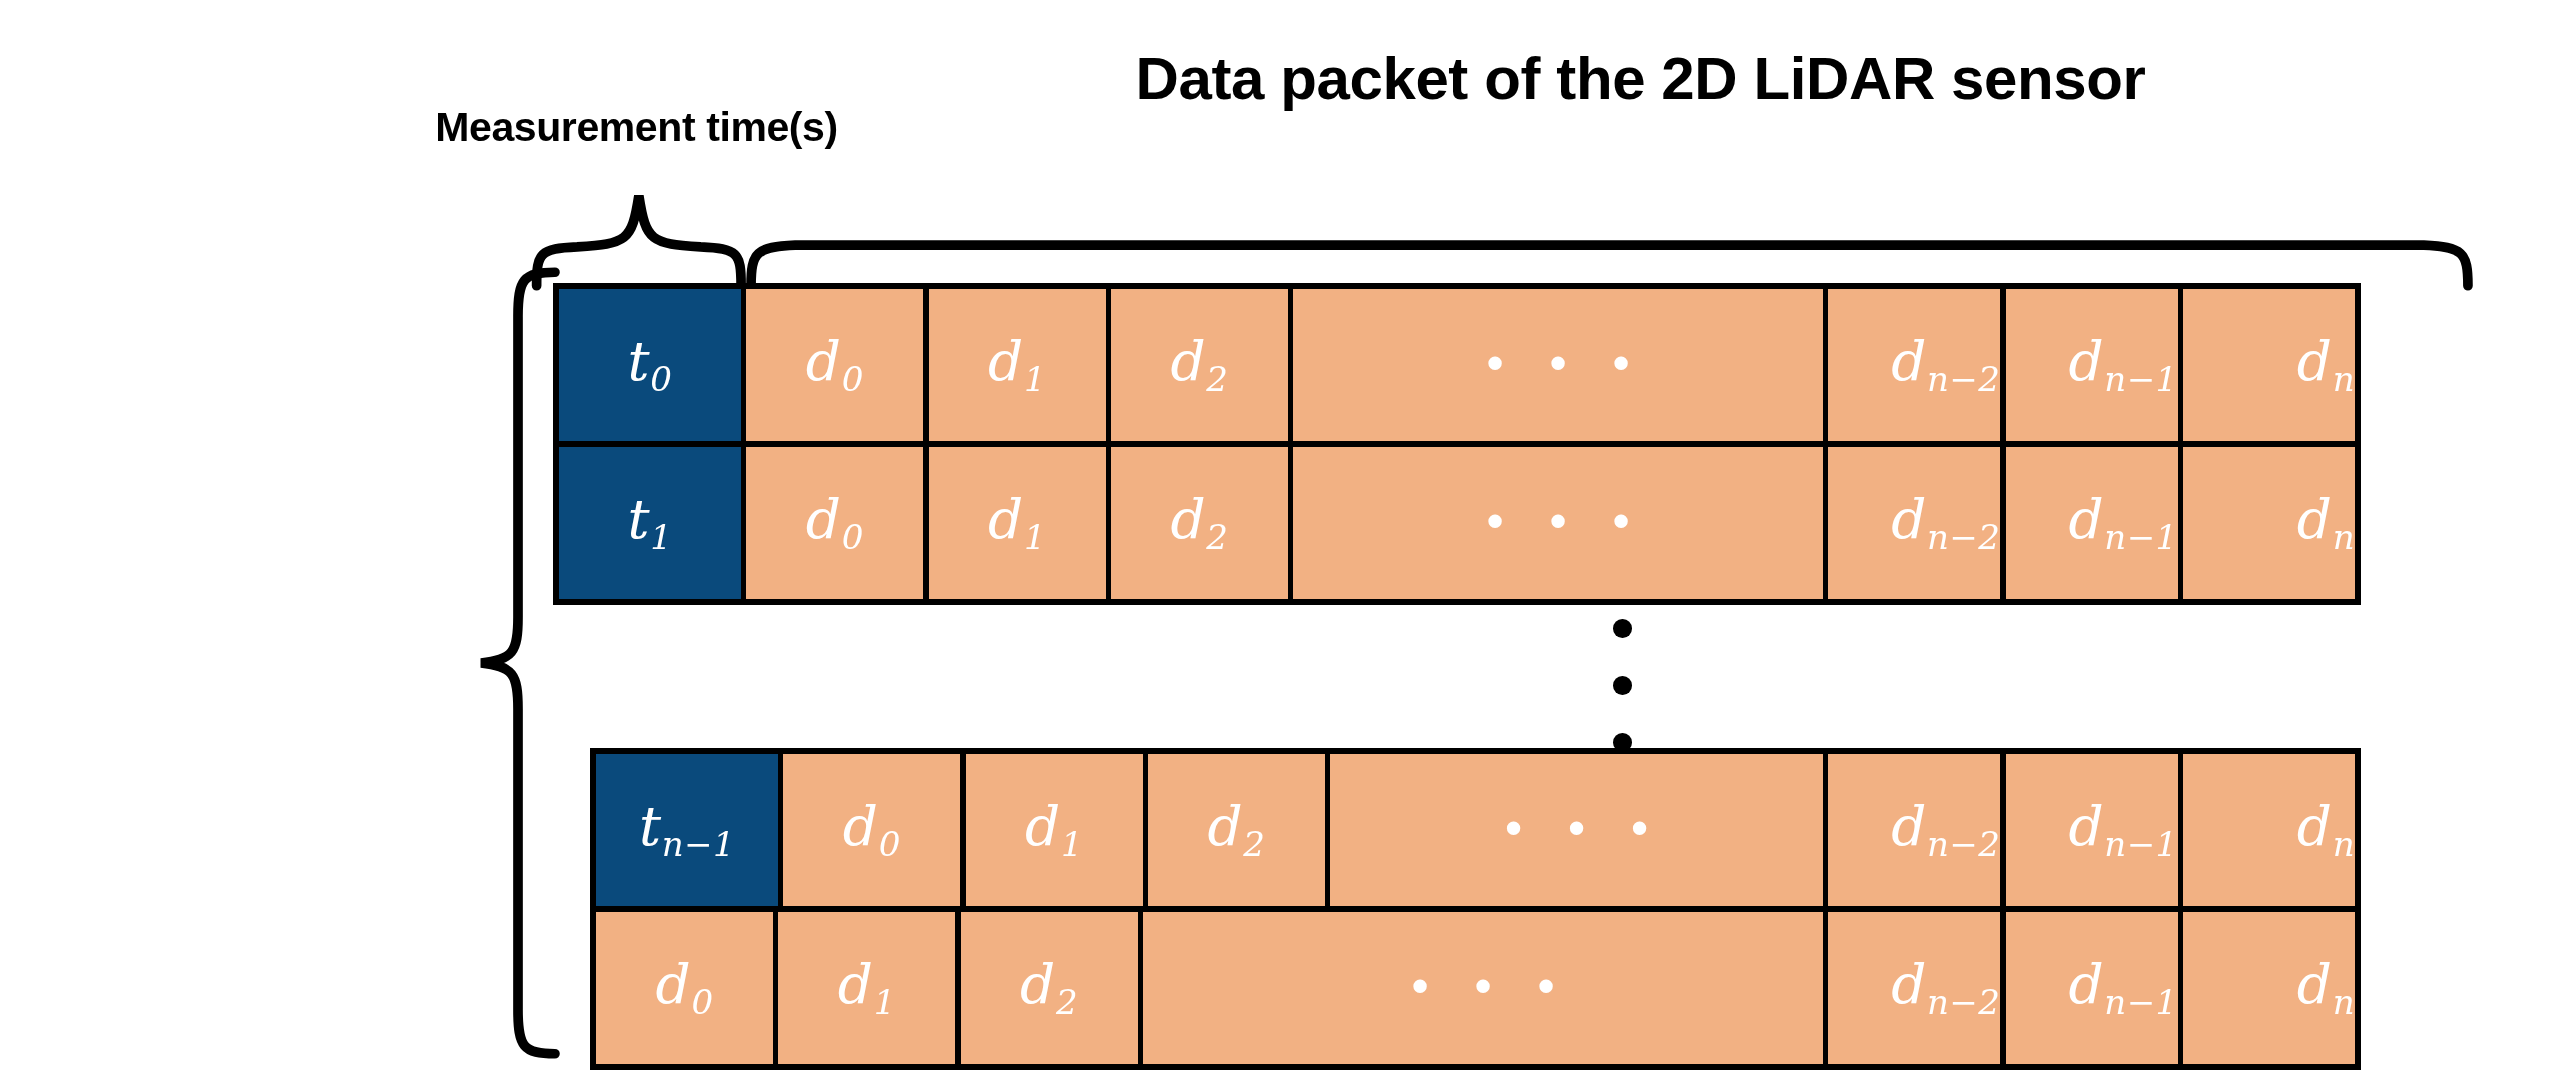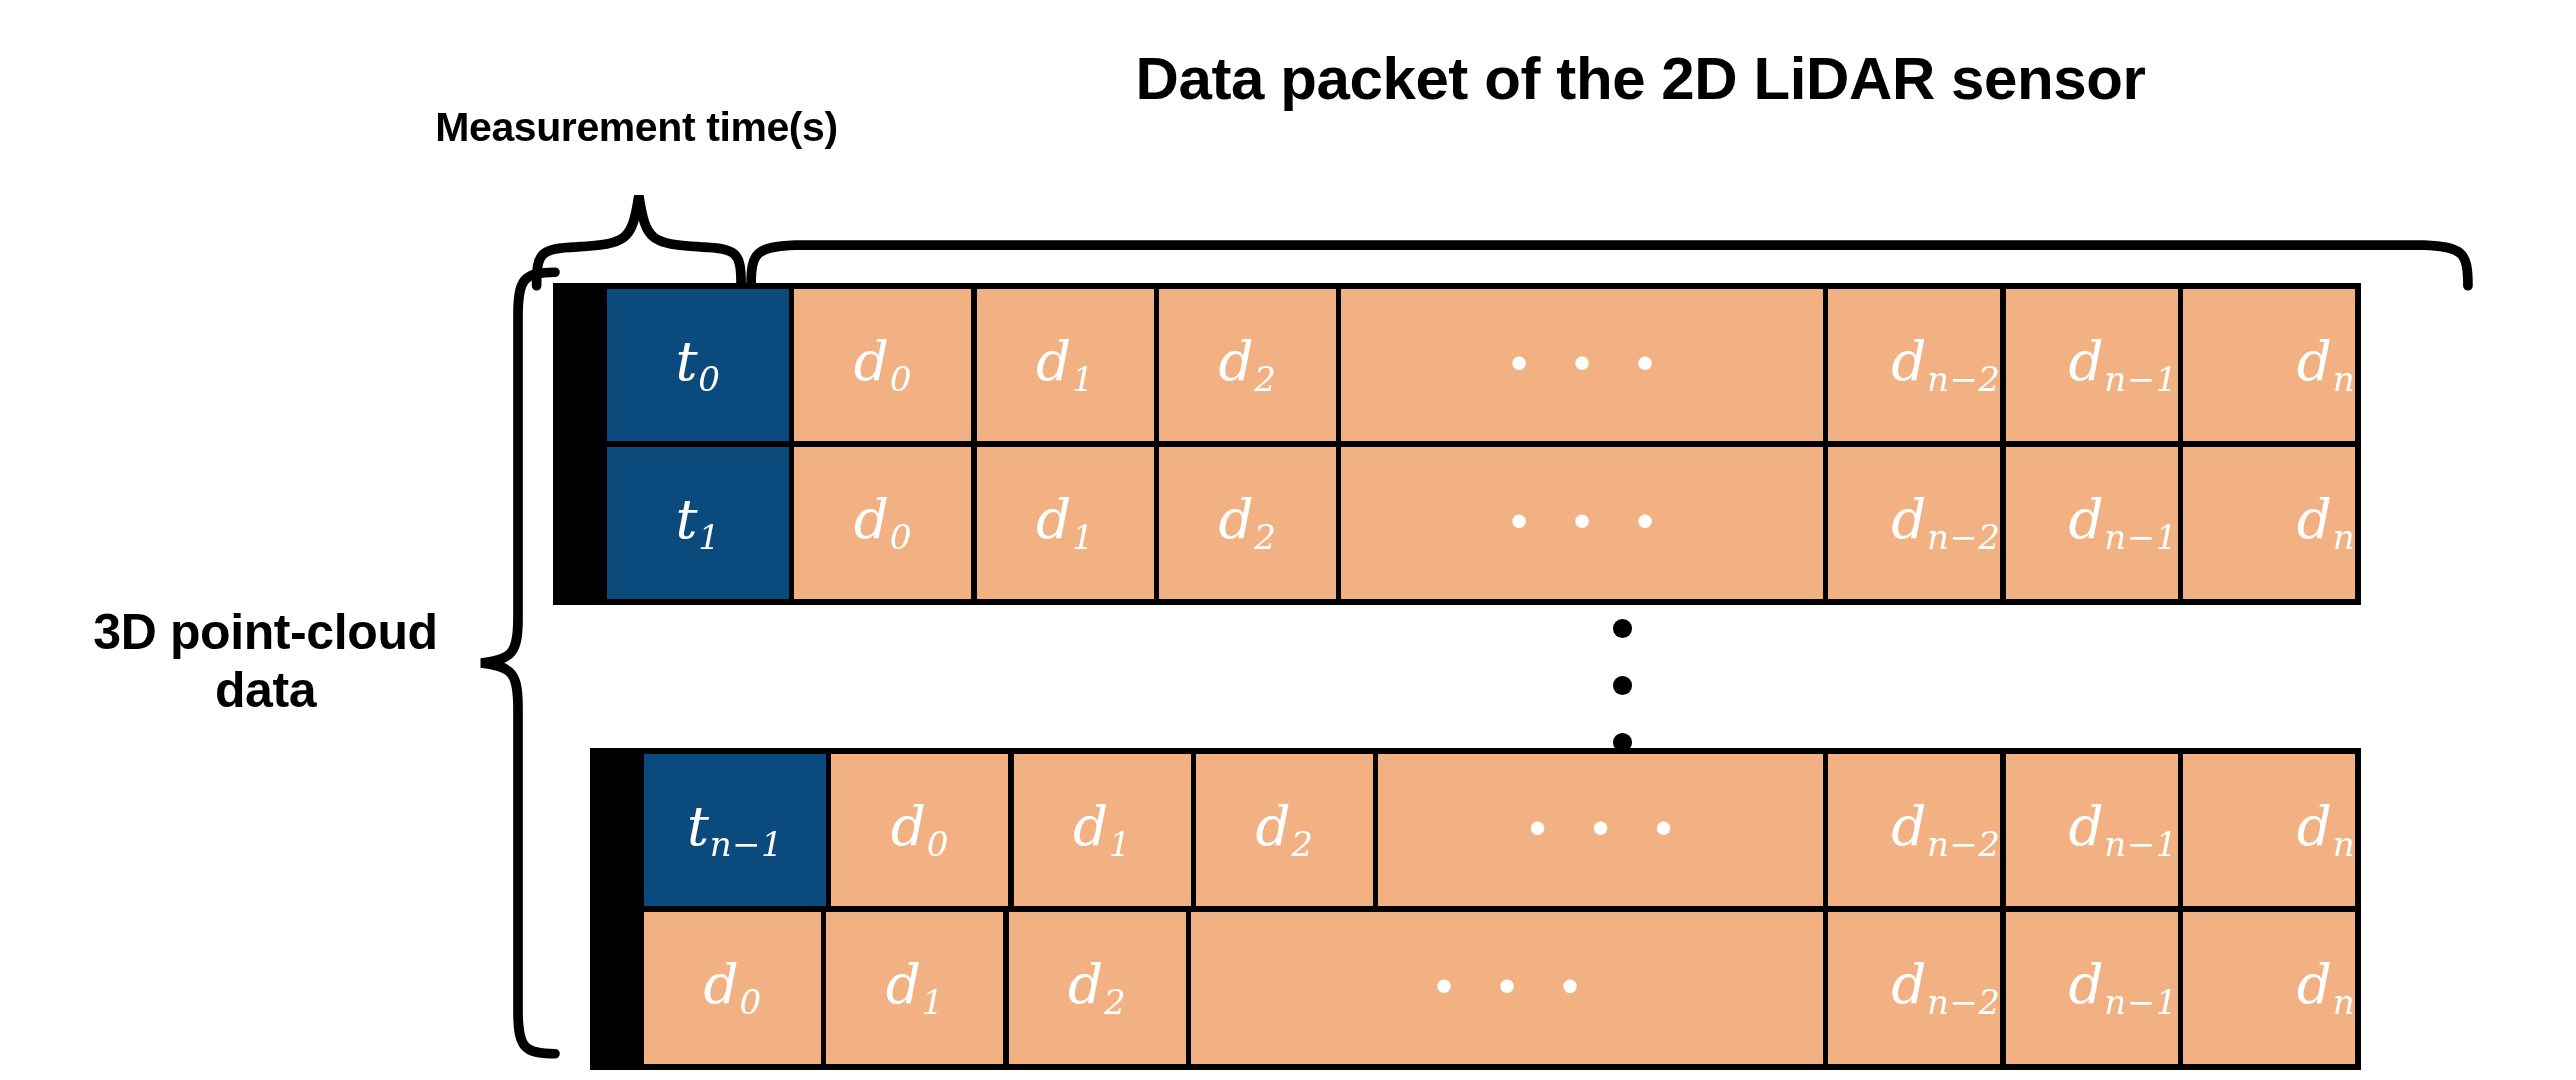--- a/index.html
+++ b/index.html
@@ -61,23 +61,22 @@
   
   #table-wrap {
     position: absolute;
     left: 553px;
     top: 283px;
     width: 1808px;
   }
   .row-group {
     border: 6.2px solid #000000;
     border-bottom-width: 6.2px;
-    background: #000000;
+    background: #15803d;
     box-sizing: border-box;
-    padding-left: 48px;
   }
   #row-group-bottom { margin-top: 143px; margin-left: 37px; }
 
   .data-row {
     display: flex;
     height: 152px;
     background: #000000;
   }
   .data-row + .data-row { border-top: 6.2px solid #000000; }
 
@@ -140,21 +139,20 @@
 </style>
 </head>
 <body>
 
 <div id="canvas">
 
   <div class="caption" id="caption-measurement-time">Measurement time(s)</div>
 
   <div class="caption" id="caption-data-packet"><span>Data packet of the 2D LiDAR sensor</span><br></div>
 
-  <div class="caption" id="caption-point-cloud"><span>3D point-cloud</span><br><span>data</span></div>
 
   <svg class="brace-svg" id="brace-time" width="221" height="104" viewBox="0 0 250 118">
     <path d="M6,112 C6,74 10,70 52,68 C108,64 114,62 122,10
              C130,62 136,64 192,68 C234,70 238,74 238,112" fill="none" stroke="#000000" stroke-width="11" stroke-linecap="round"></path>
   </svg>
 
   <svg class="brace-svg" id="brace-packet" width="1733" height="104" viewBox="0 0 1960 118">
     <path d="M6,112 C6,74 12,68 56,66 L1904,66 C1948,68 1954,74 1954,112" fill="none" stroke="#000000" stroke-width="11" stroke-linecap="round"></path>
   </svg>
 

